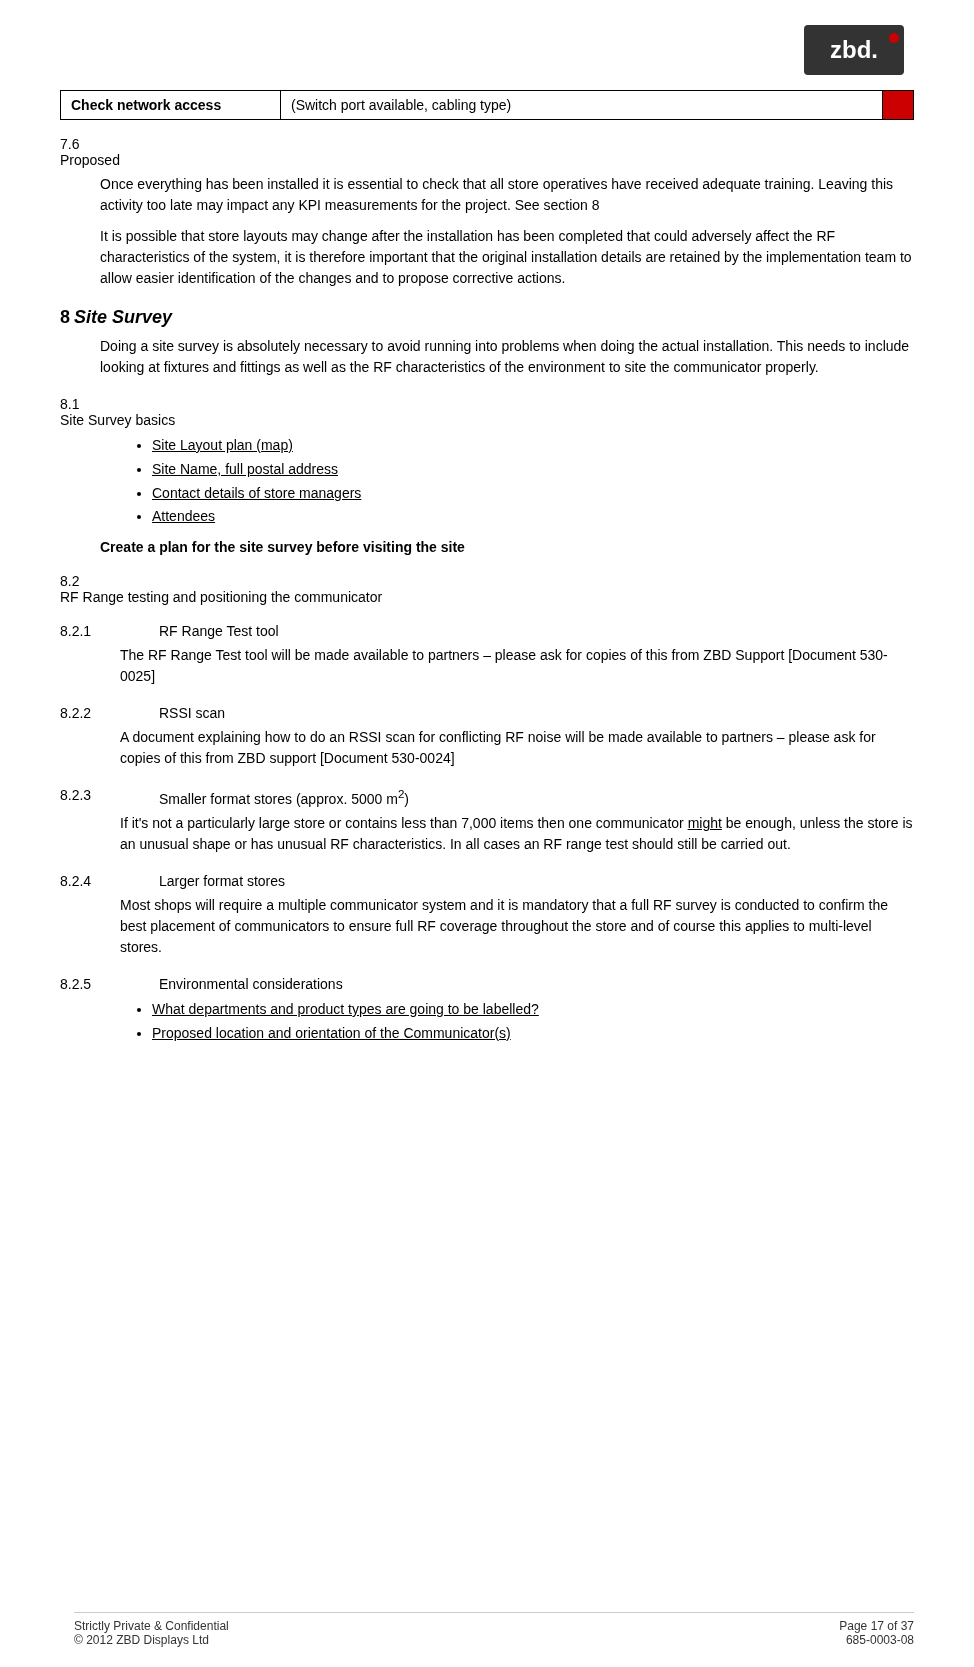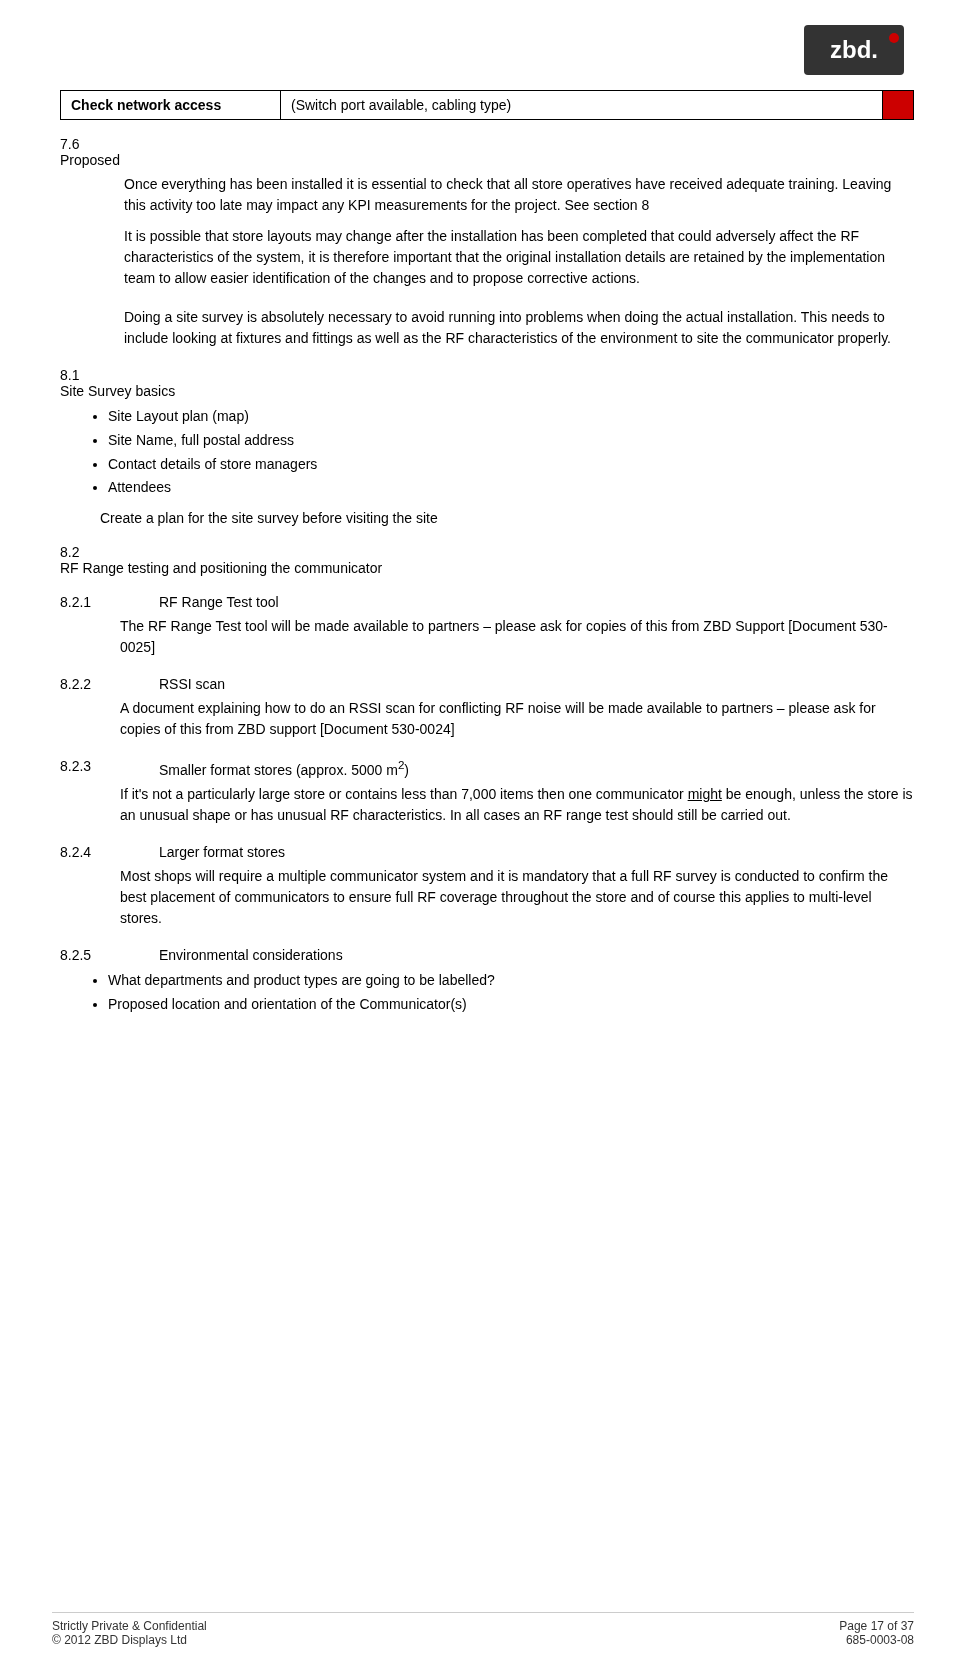--- a/index.html
+++ b/index.html
@@ -63,40 +63,41 @@
       font-style: normal;
       font-weight: bold;
       font-size: 18px;
       margin-right: 4px;
     }
     .para {
       margin-bottom: 10px;
       line-height: 1.5;
     }
     .indent1 {
-      margin-left: 64px;
+      margin-left: 40px;
     }
     ul.bullet-list {
       list-style: disc;
-      margin-left: 48px;
+      margin-left: 92px;
       margin-bottom: 10px;
       line-height: 1.7;
+      text-decoration: underline;
     }
     .bold-line {
-      font-weight: normal;
+      font-weight: bold;
       margin-left: 40px;
       margin-bottom: 10px;
     }
     .underline {
       text-decoration: underline;
     }
     .footer {
       position: absolute;
       bottom: 20px;
-      left: 52px;
+      left: 74px;
       right: 60px;
       display: flex;
       justify-content: space-between;
       font-size: 12px;
       color: #333;
       border-top: 1px solid #ccc;
       padding-top: 6px;
     }
     .sec-num-title {
       display: flex;
@@ -161,20 +162,25 @@
   <div class="section">
     <div class="sub-sec-row">
       <span class="sub-sec-num">7.6</span>
       <span class="sub-sec-content sec-title">Proposed</span>
     </div>
     <div class="indent1 para">Once everything has been installed it is essential to check that all store operatives have received adequate training. Leaving this activity too late may impact any KPI measurements for the project. See section 8</div>
     <div class="indent1 para">It is possible that store layouts may change after the installation has been completed that could adversely affect the RF characteristics of the system, it is therefore important that the original installation details are retained by the implementation team to allow easier identification of the changes and to propose corrective actions.</div>
   </div>
 
   <div class="section">
+    <div class="sec-num-title">
+      <h2>
+        <span class="section-num">8</span><span>Site Survey</span>
+      </h2>
+    </div>
     <div class="indent1 para">Doing a site survey is absolutely necessary to avoid running into problems when doing the actual installation. This needs to include looking at fixtures and fittings as well as the RF characteristics of the environment to site the communicator properly.</div>
   </div>
 
   <div class="section">
     <div class="sub-sec-row">
       <span class="sub-sec-num">8.1</span>
       <span class="sub-sec-content">Site Survey basics</span>
     </div>
     <ul class="bullet-list">
       <li>Site Layout plan (map)</li>

